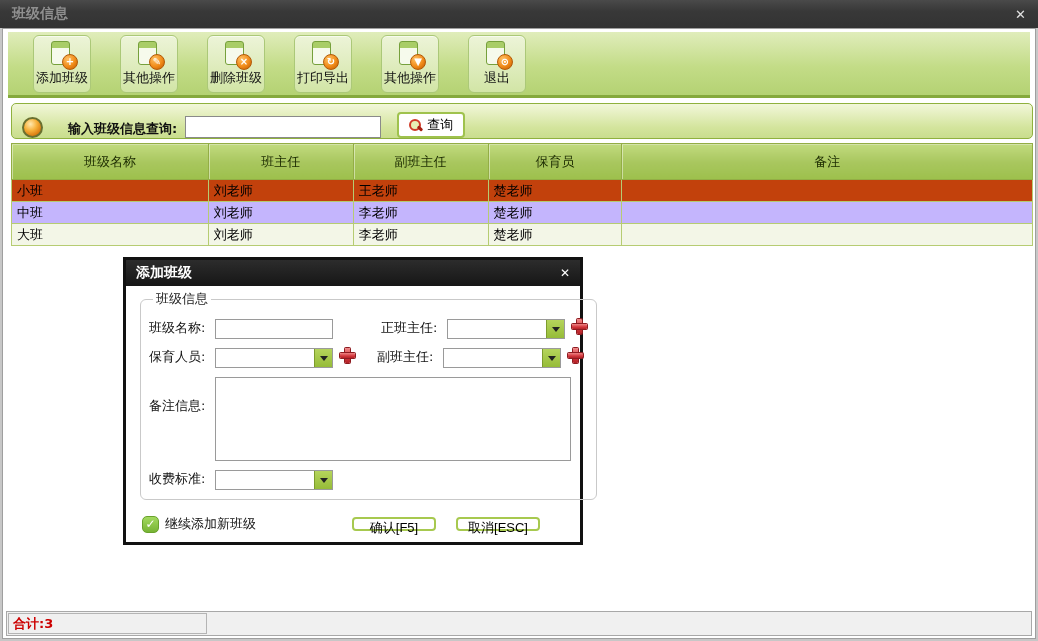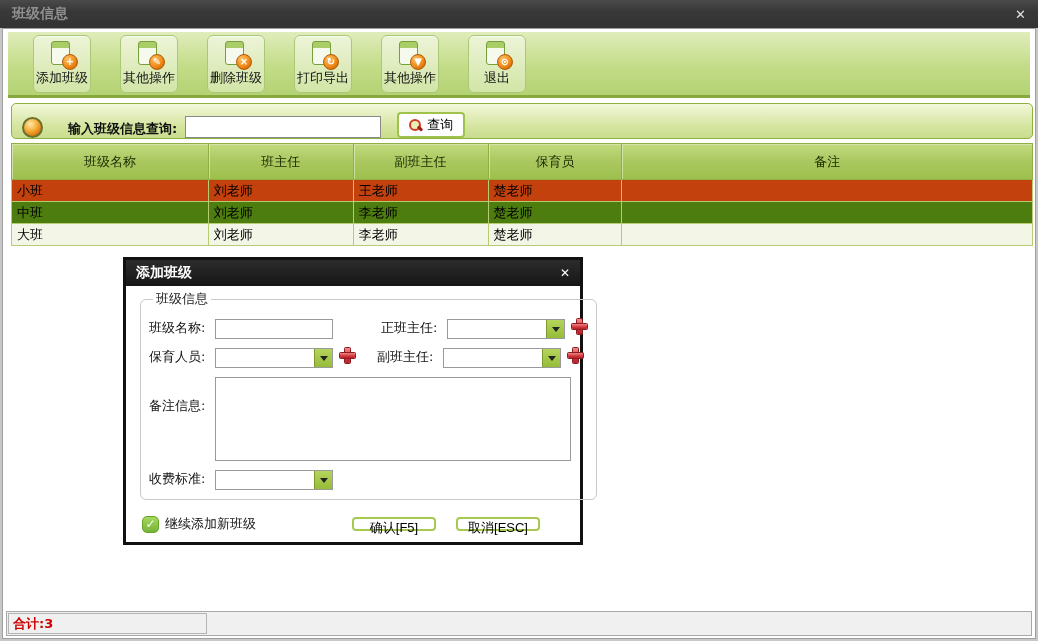--- a/index.html
+++ b/index.html
@@ -55,21 +55,21 @@
     background:#a81f12; transform:rotate(45deg); border-radius:1px; }
 
   
   .grid { position:absolute; left:8px; top:114px; width:1022px; border-collapse:collapse;
     font-size:13px; color:#000; }
   .grid th { height:36px; font-weight:normal; color:#1c2b00;
     background:linear-gradient(#c1da7e, #a9c75f 50%, #9dc04c);
     border:1px solid #93ad45; box-shadow:inset 1px 1px 0 rgba(255,255,255,.45); }
   .grid td { height:22px; border:1px solid #b6cc72; padding:0 5px; }
   .grid tr.r0 td { background:#c2410c; }
-  .grid tr.r1 td { background:#4d7c0f; }
+  .grid tr.r1 td { background:#c4b5fd; }
   .grid tr.r2 td { background:#f3f6e7; }
   .c0{width:197px}.c1{width:145px}.c2{width:135px}.c3{width:134px}.c4{width:411px}
 
   
   .statusbar { position:absolute; left:3px; right:3px; bottom:2px; height:25px;
     background:#f0f0f0; border:1px solid #a8a8a8; }
   .status-left { position:absolute; left:1px; top:1px; bottom:1px; width:199px;
     border:1px solid #b4b4b4; background:#f0f0f0; display:flex; align-items:center; padding-left:4px;
     font-size:13px; font-weight:bold; color:#cc0000; }
 

